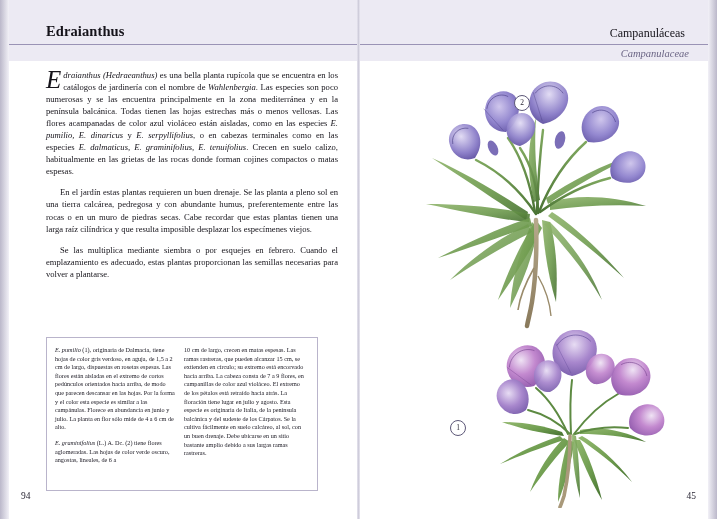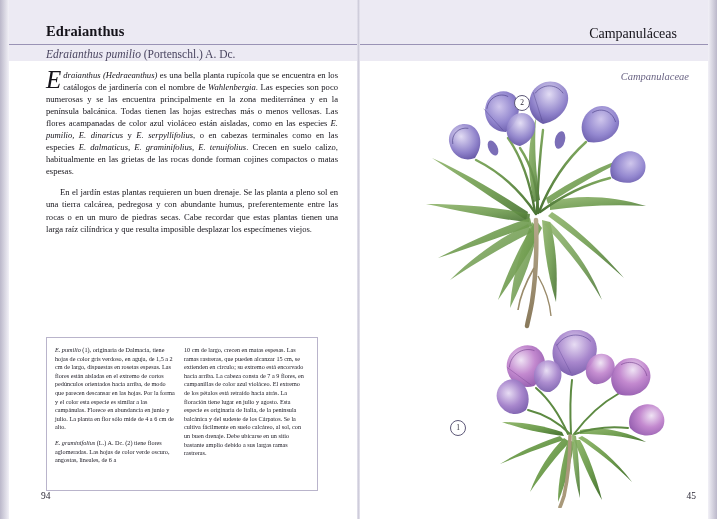--- a/index.html
+++ b/index.html
@@ -37,26 +37,26 @@
   .genus{
     position:absolute;left:46px;top:23px;
     font-size:14.5px;font-weight:bold;color:#15131a;letter-spacing:.1px;
   }
   .species{
     position:absolute;left:46px;top:48px;
     font-size:11.5px;color:#4a4560;
   }
   .species i{font-style:italic;}
   .fam-es{
-    position:absolute;right:40px;top:26px;
-    font-size:14px;color:#15131a;
+    position:absolute;right:32px;top:26px;
+    font-size:12px;color:#15131a;
   }
   .fam-la{
     position:absolute;right:28px;top:48px;
-    font-size:10.5px;color:#6a6484;font-style:italic;margin-top:23px;
+    font-size:10.5px;color:#6a6484;font-style:italic;
   }
 
   
   .body{
     position:absolute;left:46px;top:69px;width:292px;
     font-size:8.6px;line-height:12.05px;color:#15131a;
     text-align:justify;
   }
   .body p{margin:0 0 9px 0;text-indent:14px;}
   .body p.first{text-indent:0;}
@@ -72,21 +72,21 @@
     position:absolute;left:46px;top:337px;width:270px;height:152px;
     border:1px solid #b9b4cb;background:#fff;
   }
   .capcols{display:flex;gap:9px;padding:8px 8px 0 8px;}
   .capcol{width:120px;font-size:6.2px;line-height:8.6px;color:#1a1822;text-align:left;}
   .capcol p{margin:0 0 7px 0;}
   .capcol i{font-style:italic;}
 
   
   .pgnum{
-    position:absolute;bottom:18px;font-size:9.5px;color:#2b2836;margin-left:20px;
+    position:absolute;bottom:18px;font-size:9.5px;color:#2b2836;
   }
   .pgnum-l{left:21px;}
   .pgnum-r{right:21px;}
 
   
   .callout{
     position:absolute;width:14px;height:14px;border-radius:50%;
     border:1px solid #5d5878;background:#fff;
     font-size:7.5px;line-height:13px;text-align:center;color:#2b2836;
     z-index:20;
@@ -98,29 +98,27 @@
 
 <div class="spread">
 
   <div class="page page-left">
 
     <div class="hdr-band"></div>
     <div class="hdr-rule"></div>
 
     <div class="genus">Edraianthus</div>
 
-    <div class="species">
-      <i>Edraianthus pumilio</i><span> (Portenschl.) A. Dc.</span>
-    </div>
 
     <div class="body">
       <p class="first">
         <span class="dropcap">E</span><i>draianthus (Hedraeanthus)</i><span> es una bella planta rupícola que se encuentra en los catálogos de jardinería con el nombre de </span><i>Wahlenbergia</i><span>. Las especies son poco numerosas y se las encuentra principalmente en la zona mediterránea y en la península balcánica. Todas tienen las hojas estrechas más o menos vellosas. Las flores acampanadas de color azul violáceo están aisladas, como en las especies </span><i>E. pumilio, E. dinaricus</i><span> y </span><i>E. serpyllifolius</i><span>, o en cabezas terminales como en las especies </span><i>E. dalmaticus, E. graminifolius, E. tenuifolius</i><span>. Crecen en suelo calizo, habitualmente en las grietas de las rocas donde forman cojines compactos o matas espesas.</span>
       </p>
       <p>En el jardín estas plantas requieren un buen drenaje. Se las planta a pleno sol en una tierra calcárea, pedregosa y con abundante humus, preferentemente entre las rocas o en un muro de piedras secas. Cabe recordar que estas plantas tienen una larga raíz cilíndrica y que resulta imposible desplazar los especímenes viejos.</p>
+      <p>Se las multiplica mediante siembra o por esquejes en febrero. Cuando el emplazamiento es adecuado, estas plantas proporcionan las semillas necesarias para volver a plantarse.</p>
     </div>
 
     <div class="capbox">
       <div class="capcols">
         <div class="capcol">
           <p>
             <i>E. pumilio</i><span> (1), originaria de Dalmacia, tiene hojas de color gris verdoso, en aguja, de 1,5 a 2 cm de largo, dispuestas en rosetas espesas. Las flores están aisladas en el extremo de cortos pedúnculos orientados hacia arriba, de modo que parecen descansar en las hojas. Por la forma y el color esta especie es similar a las campánulas. Florece en abundancia en junio y julio. La planta en flor sólo mide de 4 a 6 cm de alto.</span>
           </p>
           <p>
             <i>E. graminifolius</i><span> (L.) A. Dc. (2) tiene flores aglomeradas. Las hojas de color verde oscuro, angostas, lineales, de 6 a</span>

